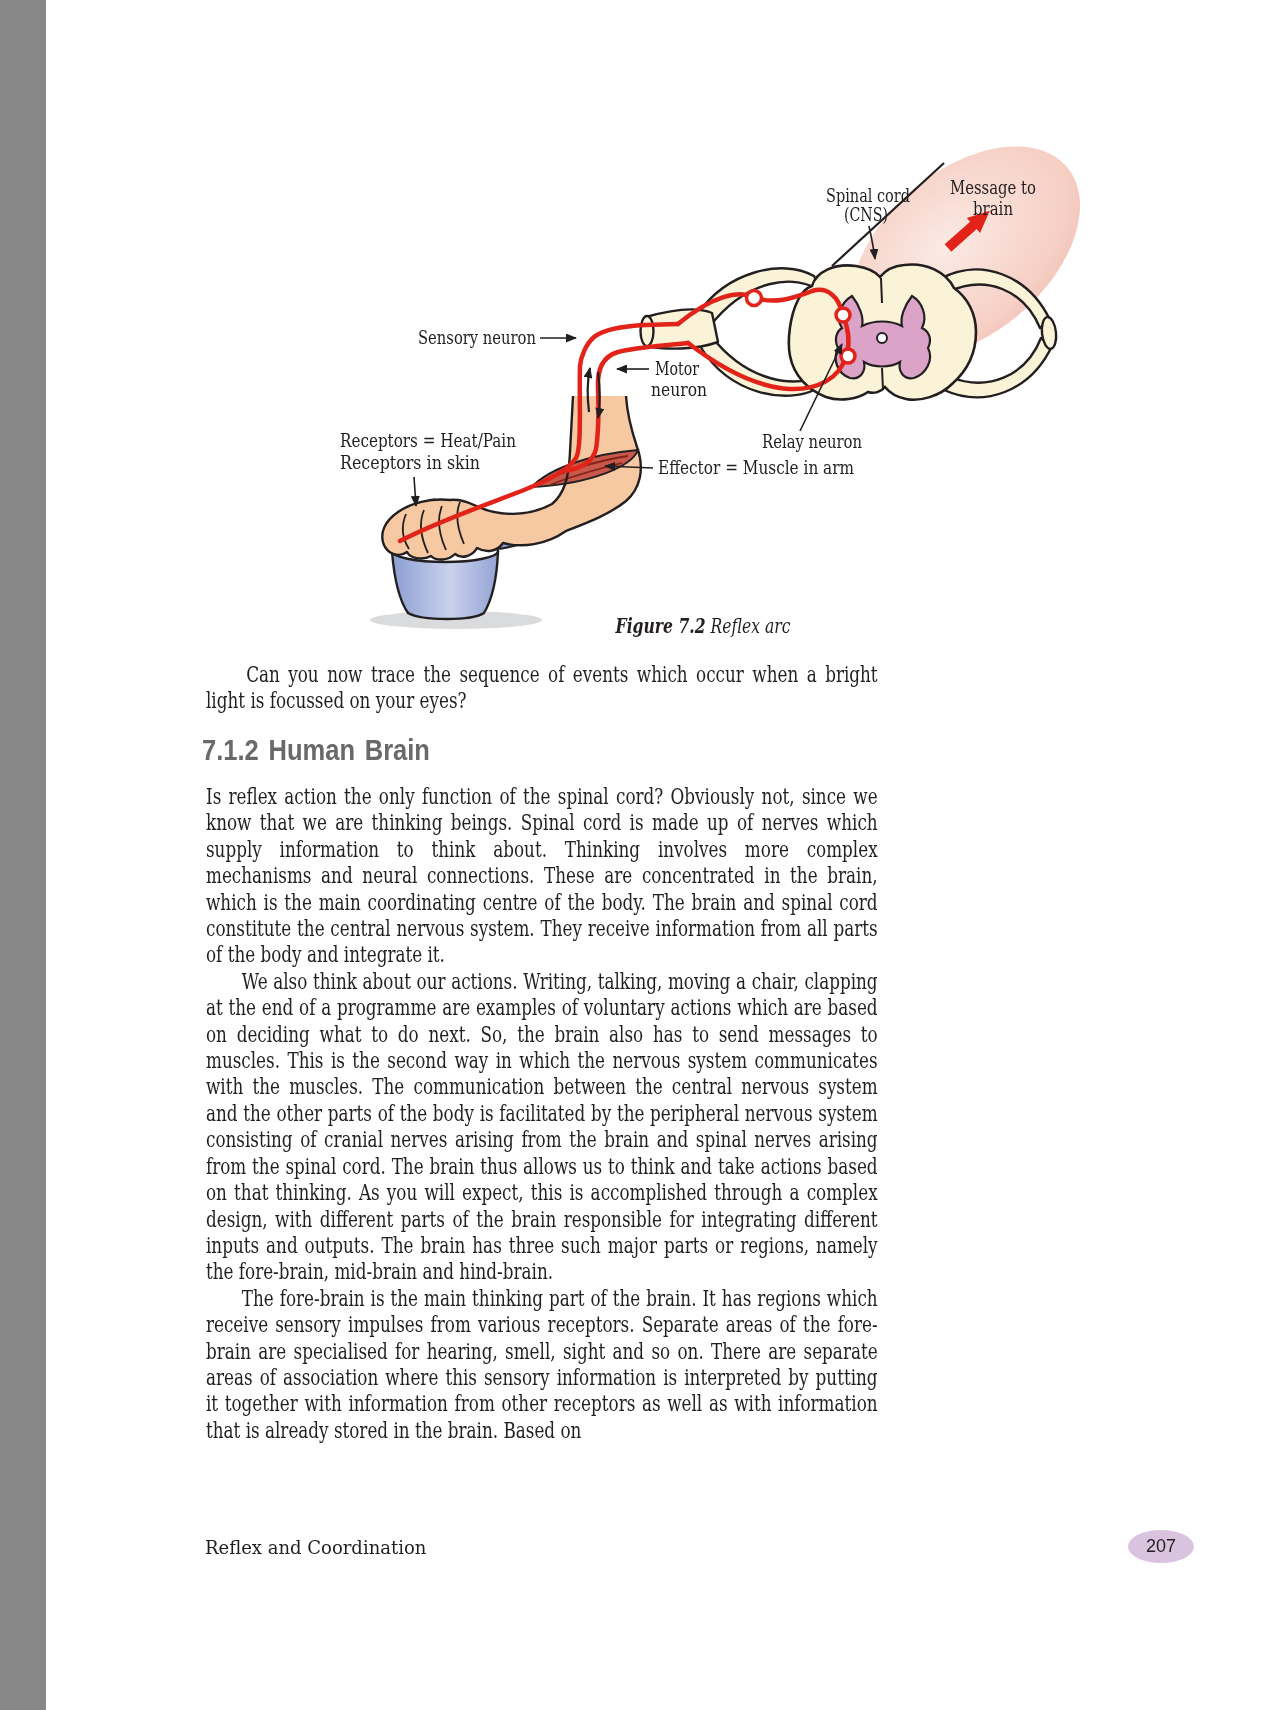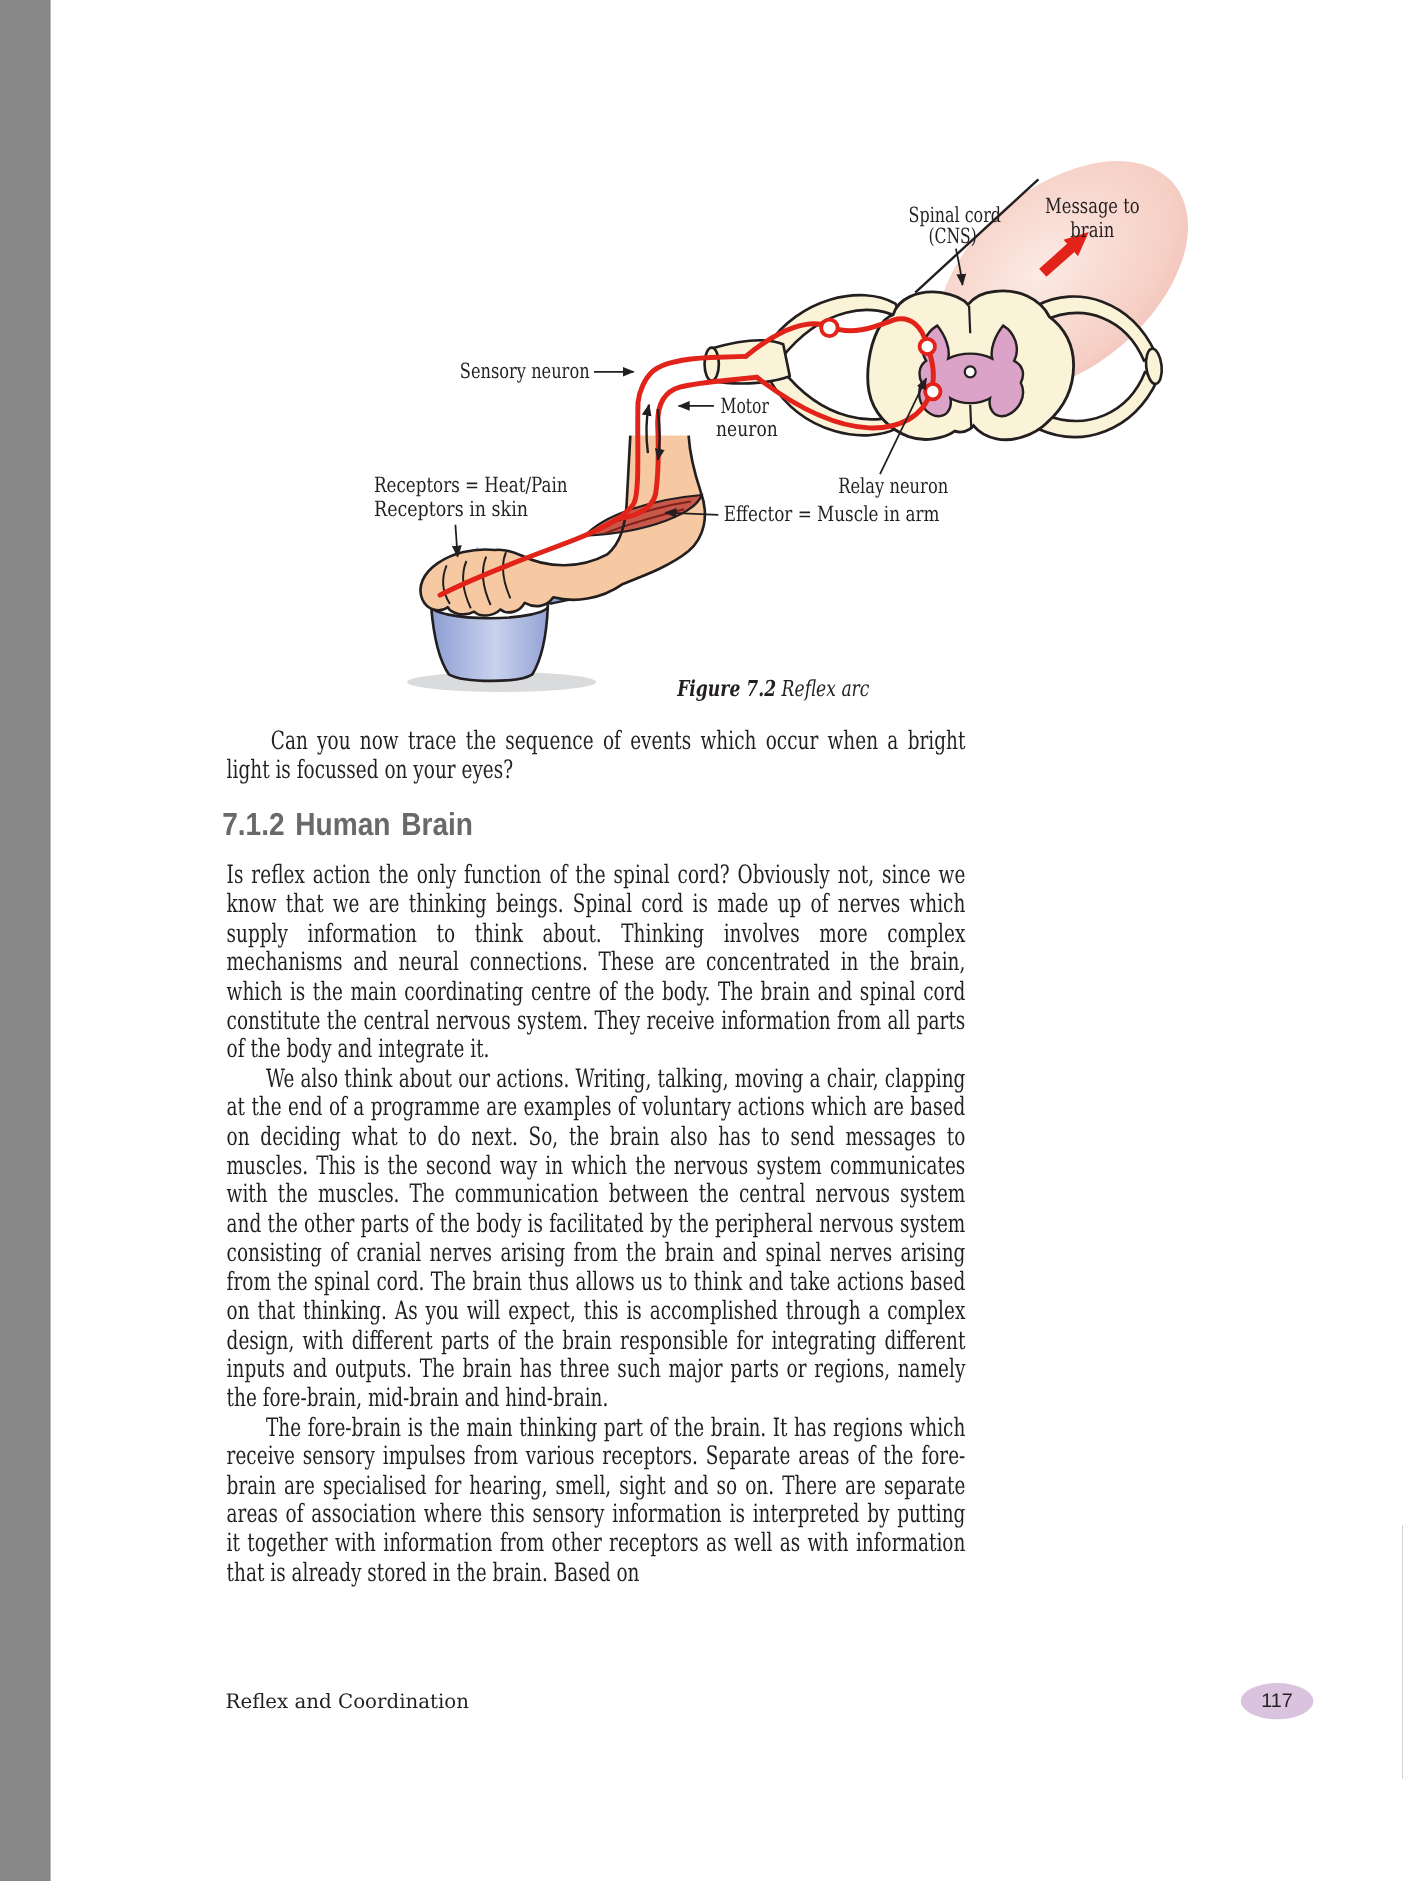--- a/index.html
+++ b/index.html
@@ -196,16 +196,16 @@
   <h2 id="section-heading">7.1.2 Human Brain</h2>
 
   <div class="cond-block" id="body-block">
     <p>Is reflex action the only function of the spinal cord? Obviously not, since we know that we are thinking beings. Spinal cord is made up of nerves which supply information to think about. Thinking involves more complex mechanisms and neural connections. These are concentrated in the brain, which is the main coordinating centre of the body.  The brain and spinal cord constitute the central nervous system. They receive information from all parts of the body and integrate it.</p>
     <p class="indent">We also think about our actions. Writing, talking, moving a chair, clapping at the end of a programme are examples of voluntary actions which are based on deciding what to do next.  So, the brain also has to send messages to muscles.  This is the second way in which the nervous system communicates with the muscles.  The communication between the central nervous system and the other parts of the body is facilitated by the peripheral nervous system consisting of cranial nerves arising from the brain and spinal nerves arising from the spinal cord. The brain thus allows us to think and take actions based on that thinking.  As you will expect, this is accomplished through a complex design, with different parts of the brain responsible for integrating different inputs and outputs. The brain has three such major parts or regions, namely the fore-brain, mid-brain and hind-brain.</p>
     <p class="indent">The fore-brain is the main thinking part of the brain. It has regions which receive sensory impulses from various receptors. Separate areas of the fore-brain are specialised for hearing, smell, sight and so on.  There are separate areas of association where this sensory information is interpreted by putting it together with information from other receptors as well as with information that is already stored in the brain.  Based on</p>
   </div>
 
   <div class="footer-chapter">Reflex and Coordination</div>
   <div class="page-pill">
-    <span>117</span>
+    <span>207</span>
   </div>
 
 </div>
 
 </body></html>

